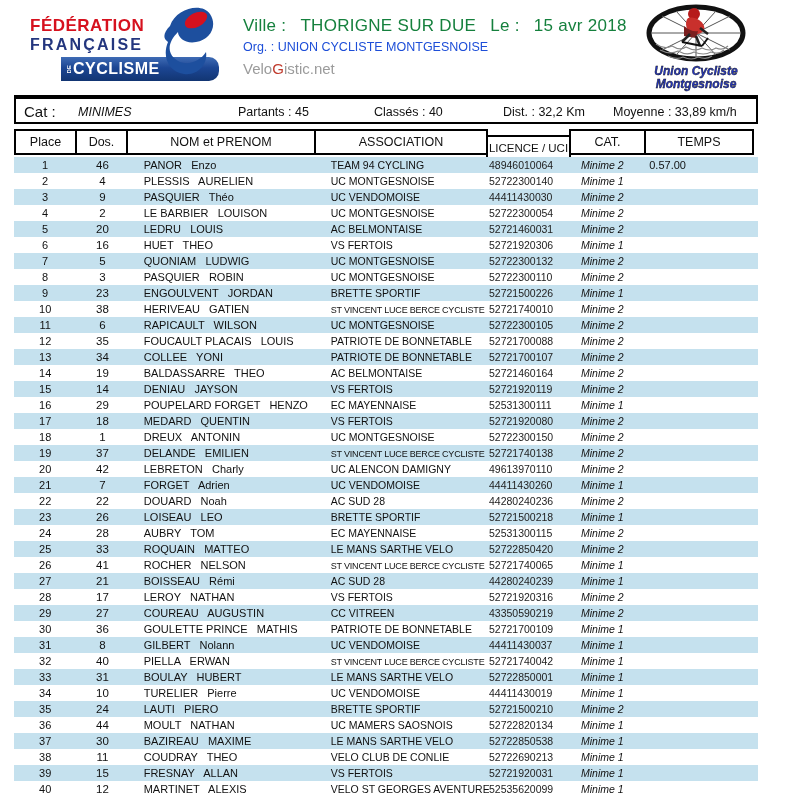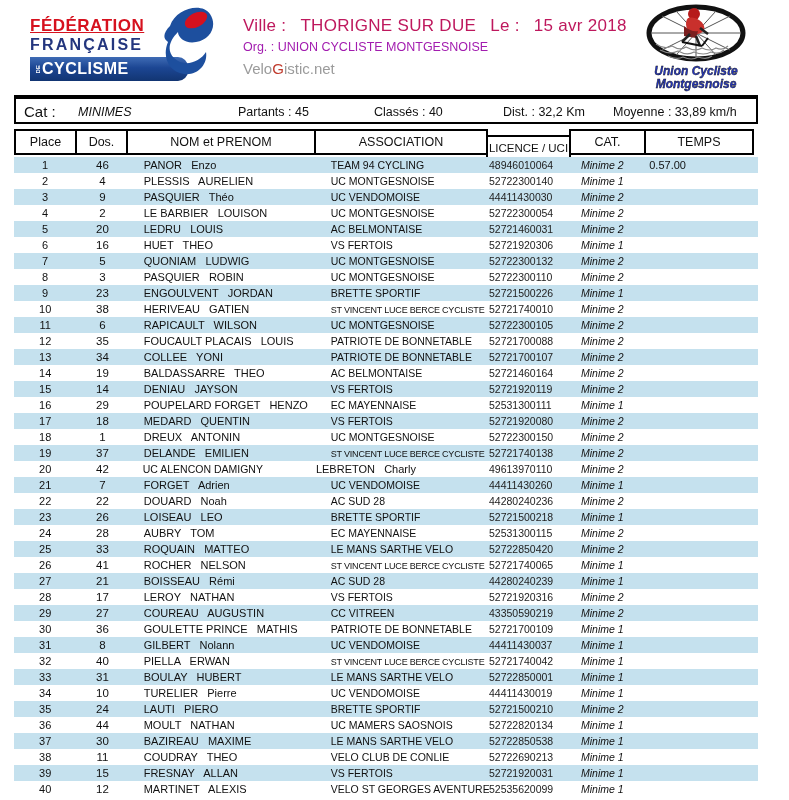--- a/index.html
+++ b/index.html
@@ -3,34 +3,34 @@
 <meta charset="utf-8">
 <style>
   * { margin:0; padding:0; box-sizing:border-box; }
   html,body { width:789px; height:800px; background:#fff;
     font-family:"Liberation Sans", sans-serif; color:#111; overflow:hidden; }
   #page { position:relative; width:789px; height:800px; }
 
   
   .ffc-logo { position:absolute; left:22px; top:8px; width:190px; height:74px; }
   .ffc-text { position:absolute; left:8px; top:8px; }
-  .ffc-l1 { font-size:17px; font-weight:bold; color:#d6111e; letter-spacing:.5px;text-decoration:underline; }
+  .ffc-l1 { font-size:17px; font-weight:bold; color:#d6111e; letter-spacing:.5px; }
   .ffc-l2 { font-size:16px; font-weight:bold; color:#24367e; letter-spacing:2.2px; }
   .ffc-banner { margin-top:3px; width:158px; height:24px;
     background:linear-gradient(180deg,#3f6cb5 0%,#1c4693 45%,#123572 100%);
-    border-radius:0 10px 10px 0; display:flex; align-items:center; padding-left:4px; }
+    border-radius:0 10px 10px 0; display:flex; align-items:center; padding-left:4px;margin-left:31px; }
   .ffc-de { color:#fff; font-size:6px; font-weight:bold; line-height:5px;
     display:inline-block; transform:rotate(-90deg); width:8px; }
   .ffc-l3 { color:#fff; font-size:16px; font-weight:bold; letter-spacing:.5px; }
   .ffc-swoosh { position:absolute; right:-6px; top:-4px; }
 
   .head-center { position:absolute; left:243px; top:16px; }
-  .head-line1 { font-size:17px; color:#be185d; letter-spacing:.3px; }
+  .head-line1 { font-size:17px; color:#15803d; letter-spacing:.3px; }
   .head-line1 .gap { display:inline-block; width:14px; }
-  .head-line2 { font-size:12.5px; color:#a21caf; margin-top:4px; }
+  .head-line2 { font-size:12.5px; color:#1d4ed8; margin-top:4px; }
   .velogistic { position:absolute; left:243px; top:60px; font-size:15px; color:#9b9b9b; }
   .velogistic .g { color:#c0392b; }
 
   .club-logo { position:absolute; left:634px; top:4px; width:125px; height:90px; }
 
   
   .stats { position:absolute; left:14px; top:95px; width:744px; height:29px;
     border:2px solid #000; border-top:4px solid #000; background:#fff; }
   .stats span { position:absolute; top:6px; font-size:12.5px; white-space:pre; }
   .s-cat-label  { left:8px;  top:4px !important; font-size:15px !important; }
@@ -314,22 +314,22 @@
         <span class="cell c-dos">37</span>
         <span class="cell c-name">DELANDE   EMILIEN</span>
         <span class="cell c-assoc small">ST VINCENT LUCE BERCE CYCLISTE</span>
         <span class="cell c-lic">52721740138</span>
         <span class="cell c-cat">Minime 2</span>
         <span class="cell c-temps"></span>
       </div>
       <div class="row">
         <span class="cell c-place">20</span>
         <span class="cell c-dos">42</span>
+        <span class="cell c-name">LEBRETON   Charly</span>
         <span class="cell c-assoc">UC ALENCON DAMIGNY</span>
-        <span class="cell c-name">LEBRETON   Charly</span>
         <span class="cell c-lic">49613970110</span>
         <span class="cell c-cat">Minime 2</span>
         <span class="cell c-temps"></span>
       </div>
       <div class="row stripe">
         <span class="cell c-place">21</span>
         <span class="cell c-dos">7</span>
         <span class="cell c-name">FORGET   Adrien</span>
         <span class="cell c-assoc">UC VENDOMOISE</span>
         <span class="cell c-lic">44411430260</span>

